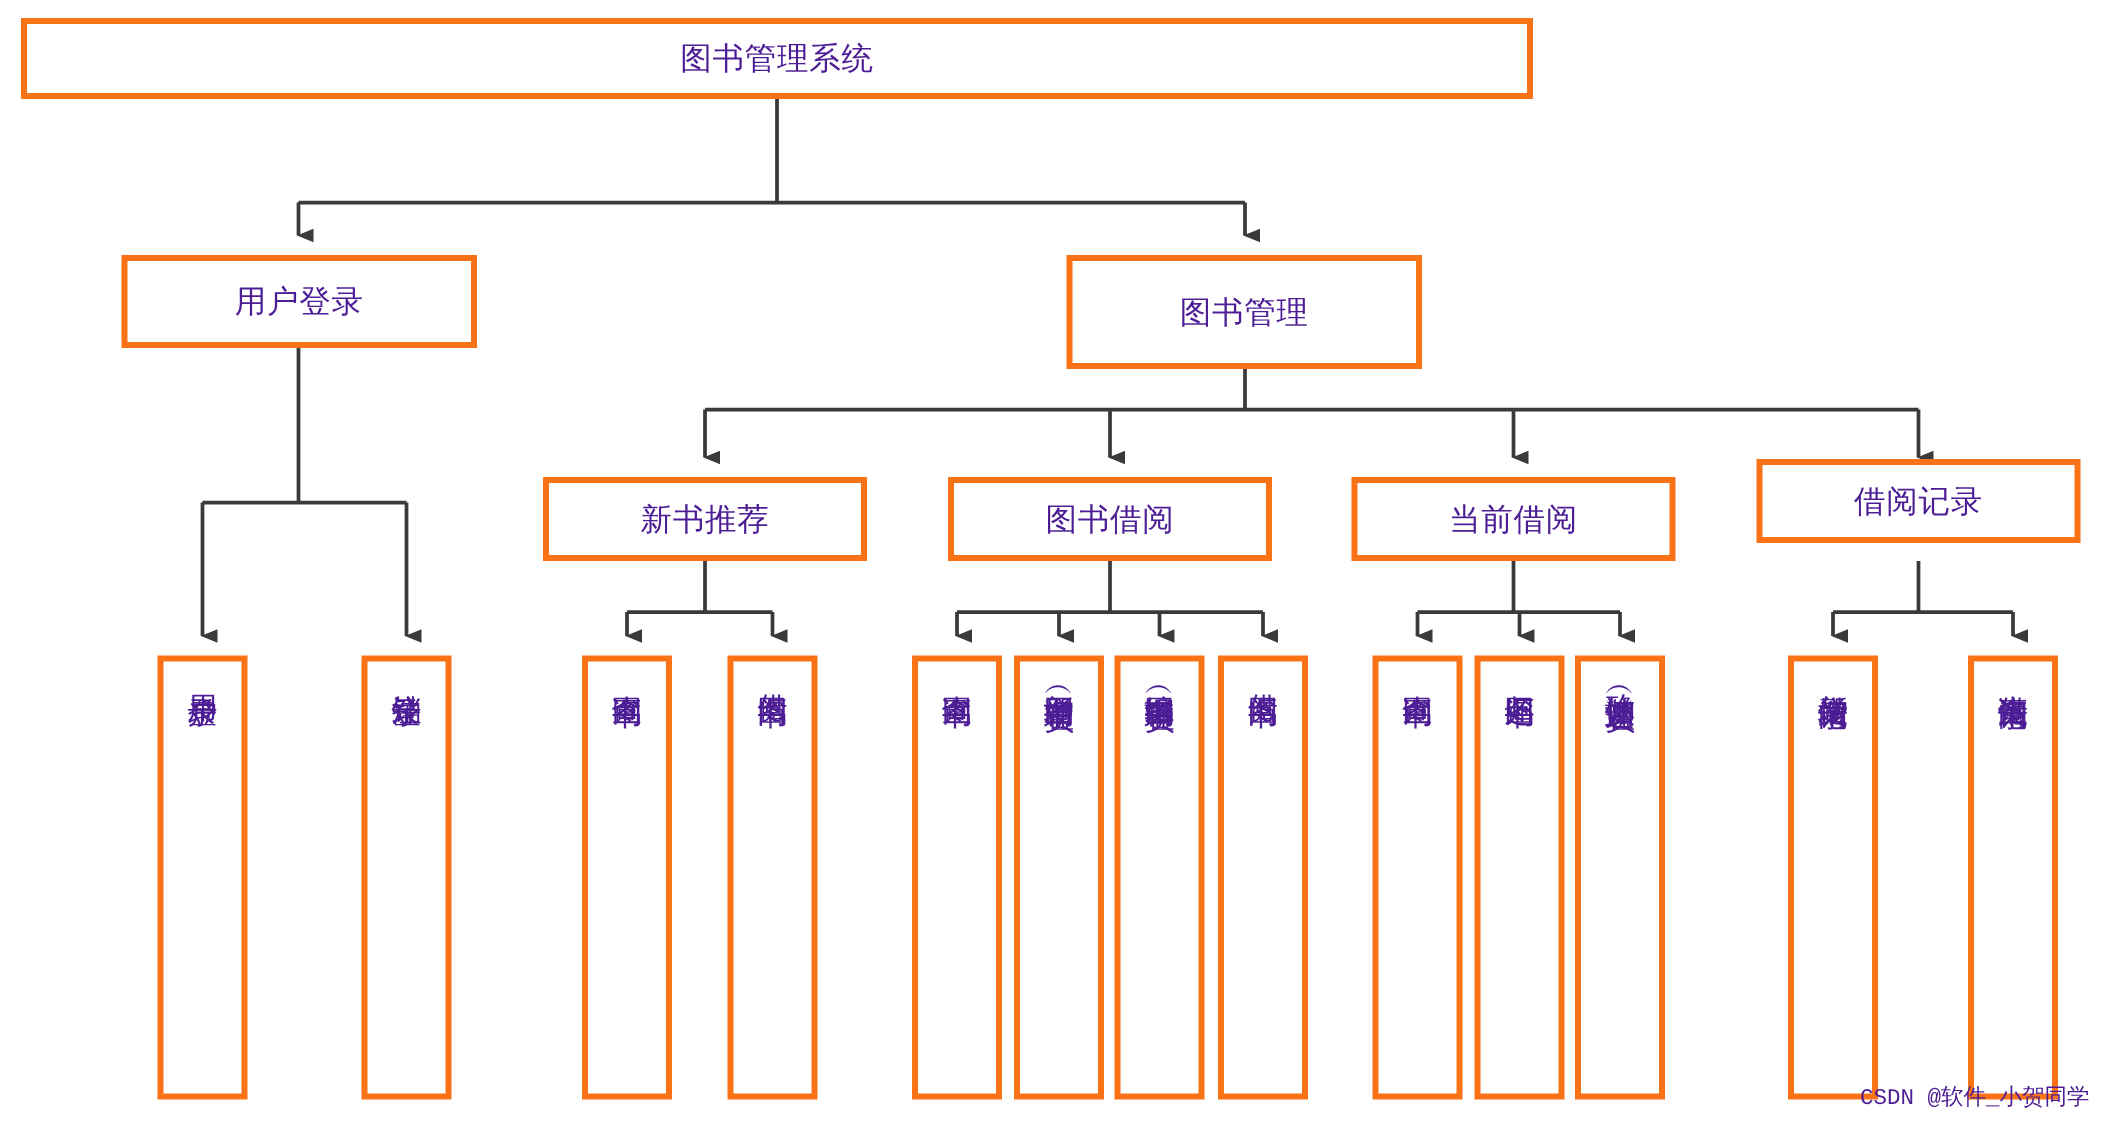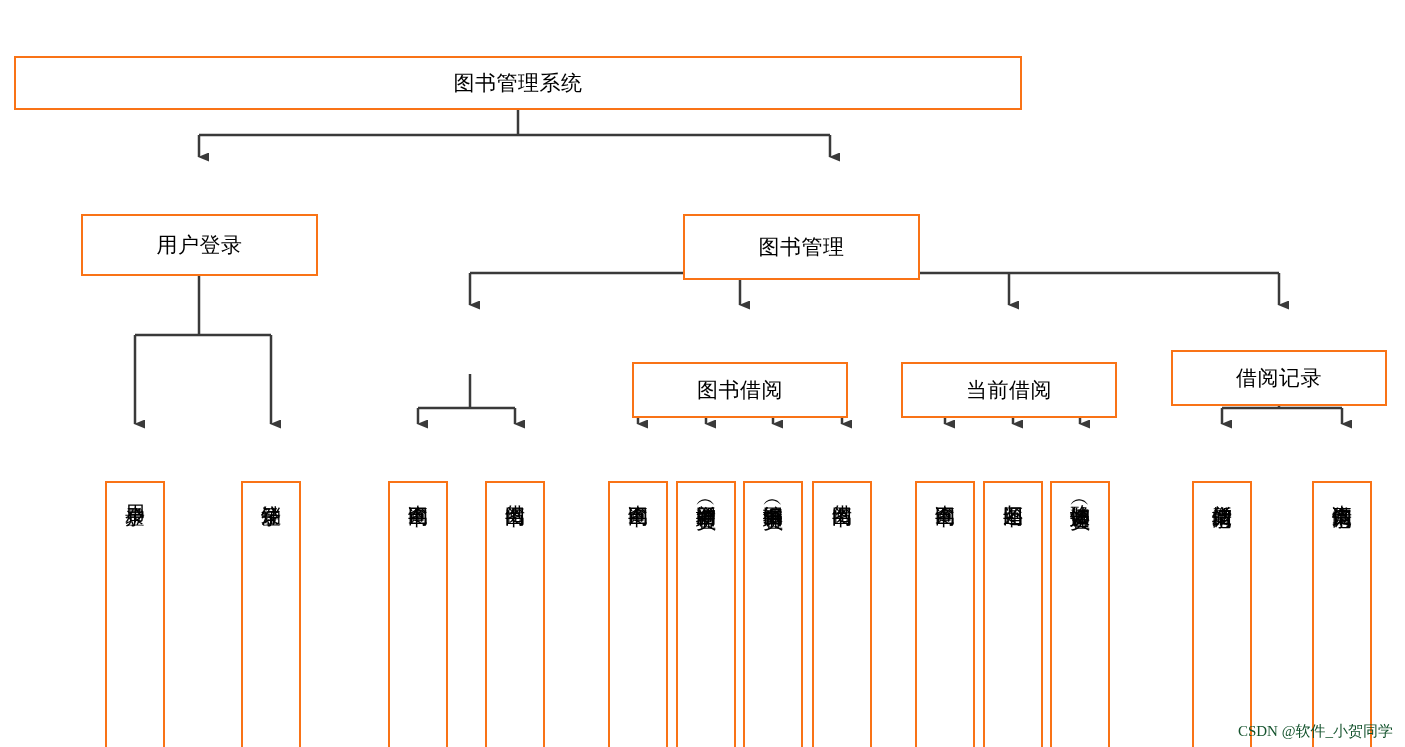--- a/index.html
+++ b/index.html
@@ -23,27 +23,26 @@
     left: 0;
     top: 0;
     width: 1405px;
     height: 747px;
     pointer-events: none;
   }
   .node {
     position: absolute;
     box-sizing: border-box;
     background: #ffffff;
-    border: 2px solid #f97316;
+    border: 4px solid #f97316;
     display: flex;
     align-items: center;
     justify-content: center;
-    color: #000000;
+    color: #4c1d95;
     z-index: 2;
-    margin-top: 44px;
   }
   .node .label {
     display: block;
     text-align: center;
     line-height: 1.18;
     letter-spacing: 0.5px;
   }
   .node-horizontal .label {
     writing-mode: horizontal-tb;
     font-size: 21px;
@@ -62,24 +61,24 @@
     font-size: 20px;
     line-height: 1.05;
     letter-spacing: 1px;
     white-space: nowrap;
   }
   #watermark {
     position: absolute;
     right: 12px;
     bottom: 6px;
     font-size: 15px;
-    color: #14532d;
+    color: #4c1d95;
     white-space: nowrap;
     z-index: 5;
-    font-family: Liberation Serif, serif;
+    font-family: Liberation Mono, monospace;
   }
 </style>
 </head>
 <body>
 
 <div id="diagram-canvas">
 
   <svg id="edge-layer" viewBox="0 0 1405 747" width="1405" height="747">
     <defs>
       <marker id="arrowhead" markerWidth="9" markerHeight="11" refX="4.5" refY="10" orient="auto" markerUnits="userSpaceOnUse">
@@ -130,24 +129,27 @@
     </g>
   </svg>
 
   <div class="node node-horizontal node-root" style="left:14px; top:12px; width:1008px; height:54px;">
     <span class="label">图书管理系统</span>
   </div>
 
   <div class="node node-horizontal" style="left:81px; top:170px; width:237px; height:62px;">
     <span class="label">用户登录</span>
   </div>
-  <div class="node node-horizontal" style="left:683px; top:170px; width:237px; height:66px;">
+  <div class="node node-horizontal" style="left:711px; top:170px; width:237px; height:76px;">
     <span class="label">图书管理</span>
   </div>
 
+  <div class="node node-horizontal" style="left:362px; top:318px; width:216px; height:56px;">
+    <span class="label">新书推荐</span>
+  </div>
   <div class="node node-horizontal" style="left:632px; top:318px; width:216px; height:56px;">
     <span class="label">图书借阅</span>
   </div>
   <div class="node node-horizontal" style="left:901px; top:318px; width:216px; height:56px;font-family:Liberation Serif, serif;">
     <span class="label">当前借阅</span>
   </div>
   <div class="node node-horizontal" style="left:1171px; top:306px; width:216px; height:56px;">
     <span class="label">借阅记录</span>
   </div>
 

